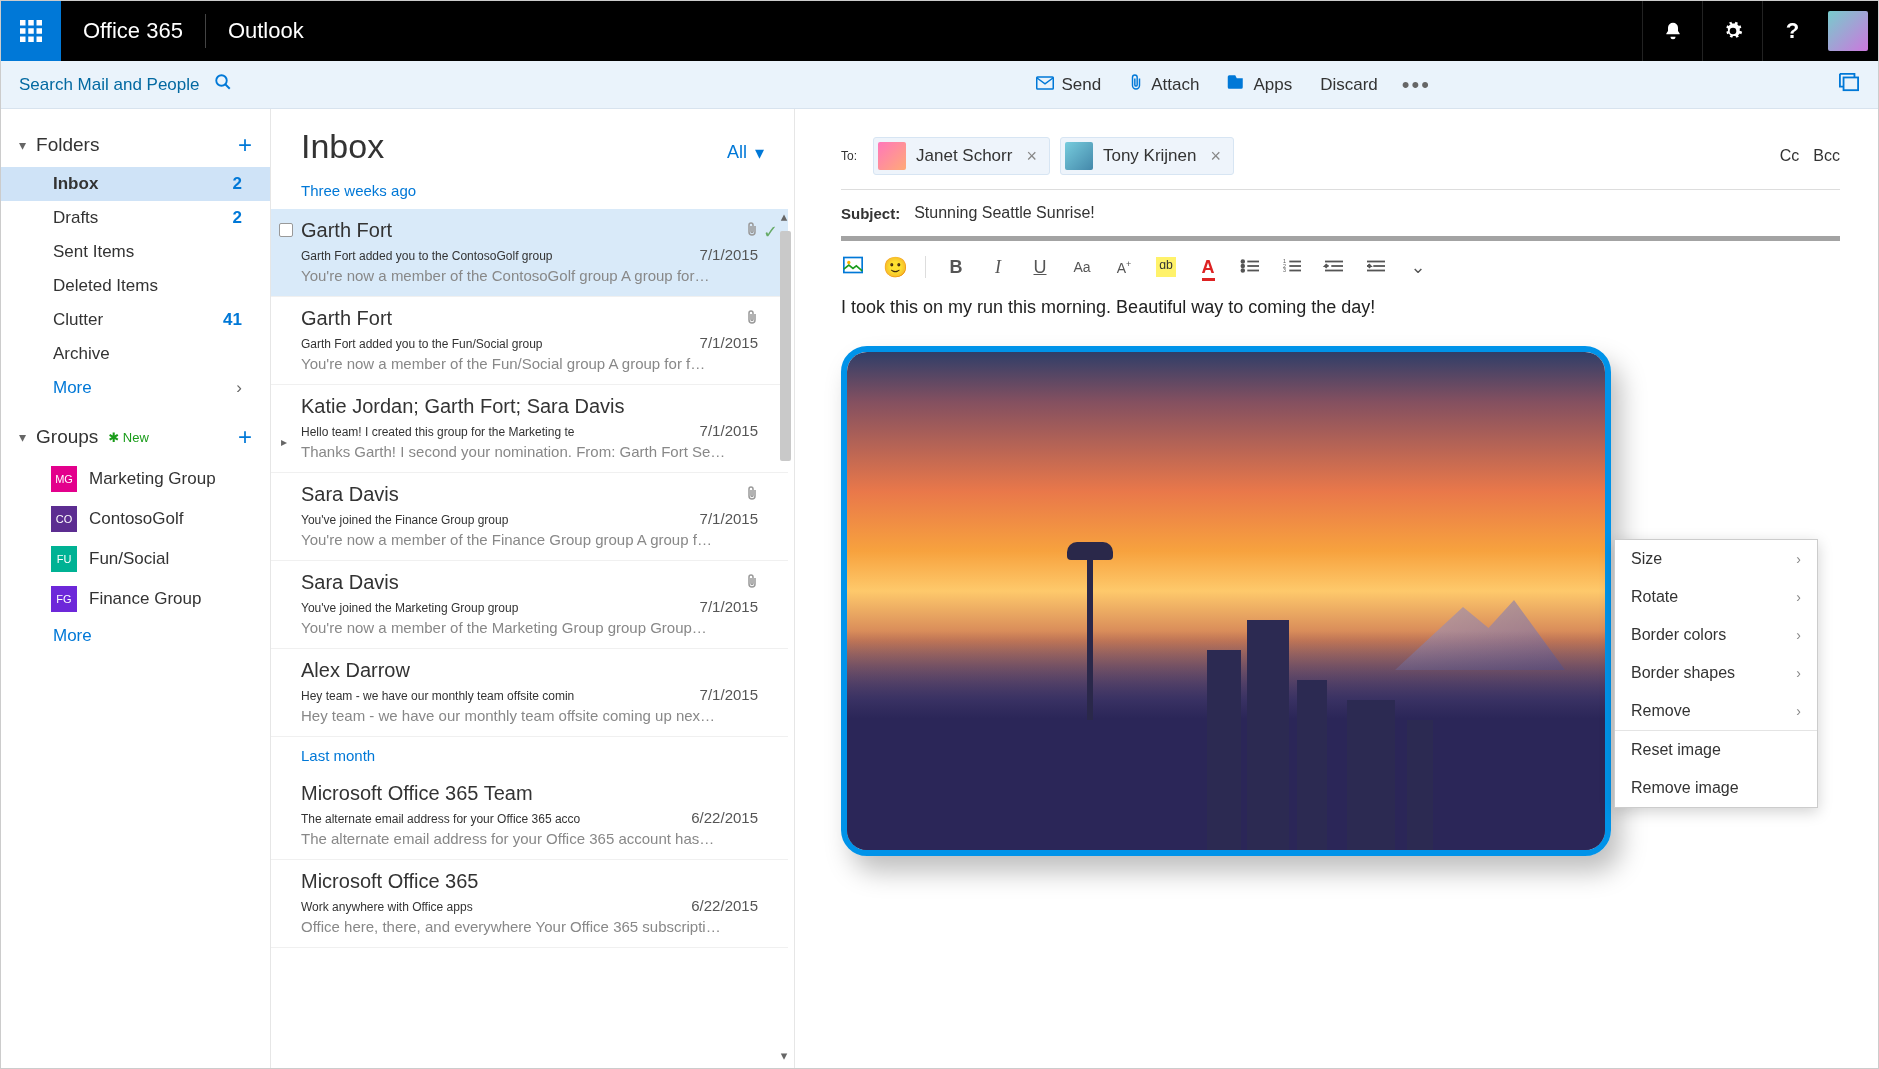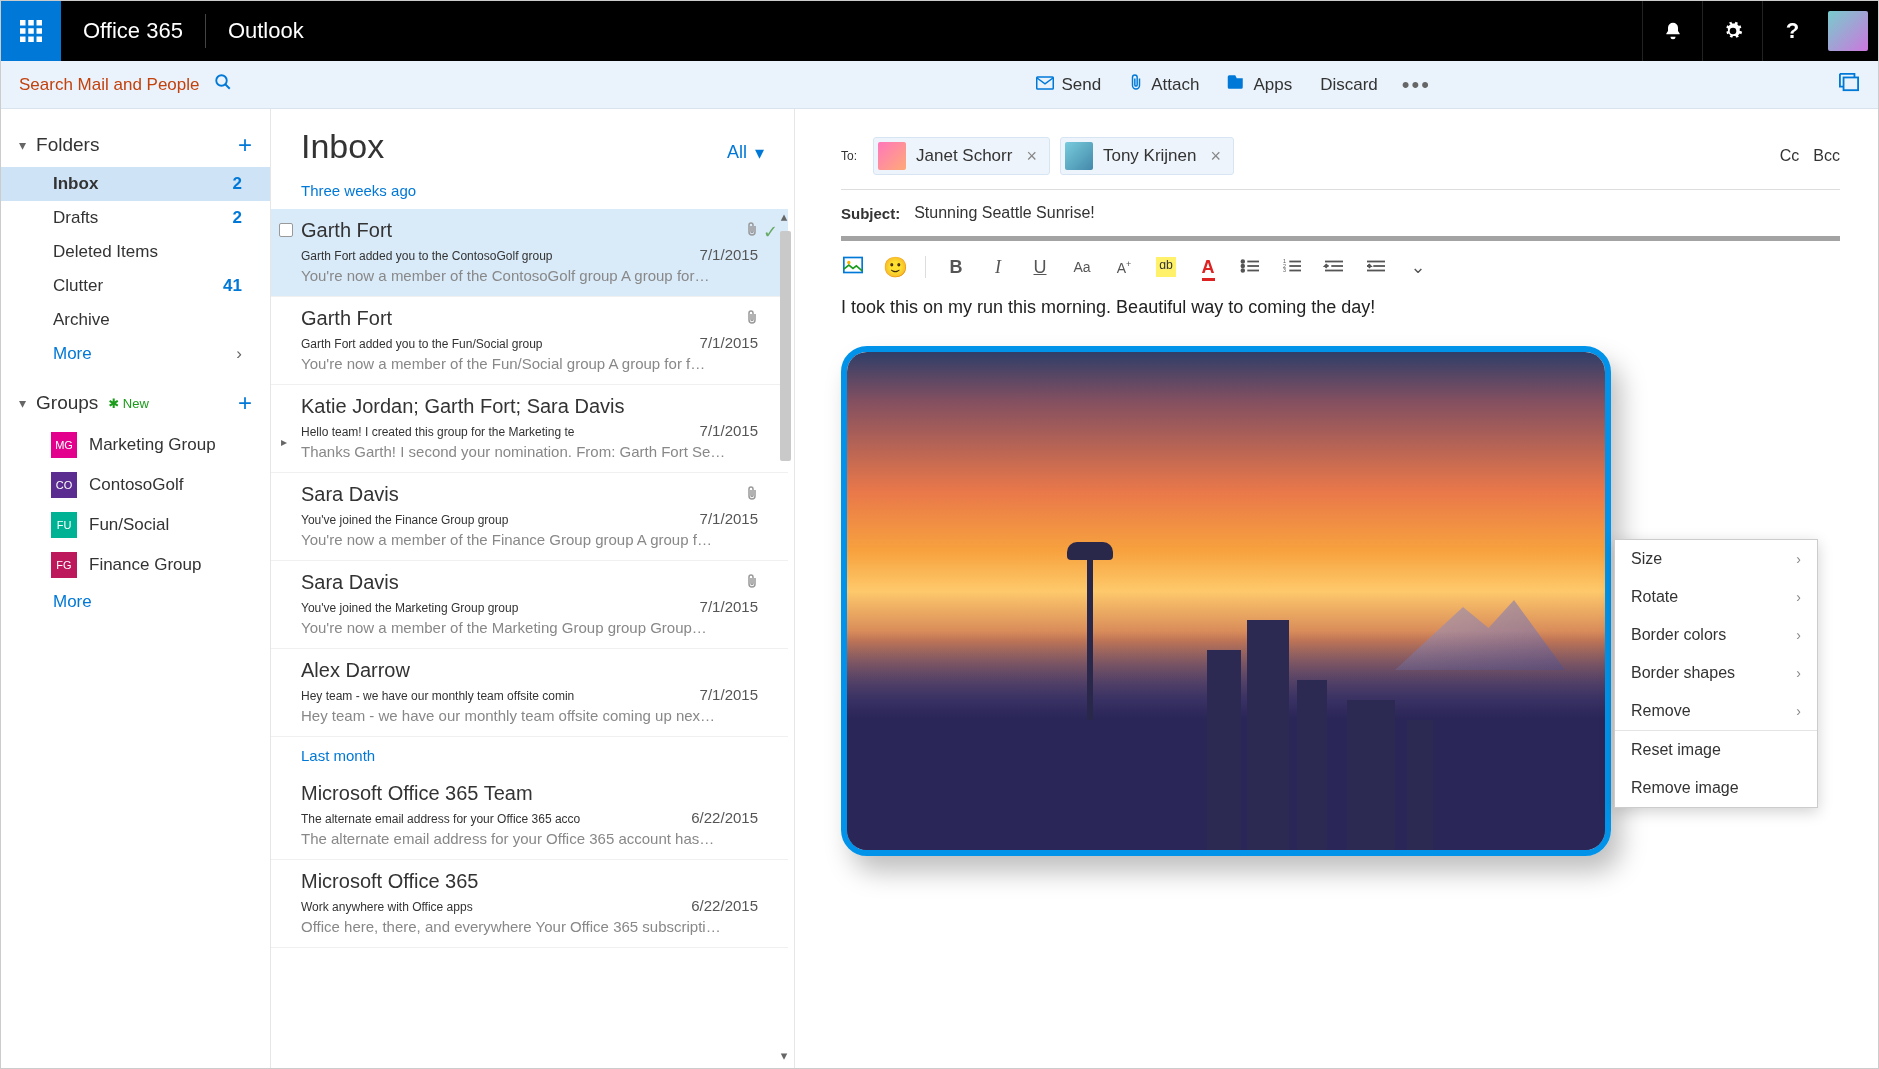--- a/index.html
+++ b/index.html
@@ -12,21 +12,21 @@
 .brand { padding: 0 22px; font-size: 22px; font-weight: 300; }
 .vbar { width: 1px; height: 34px; background: #444; }
 .appname { padding: 0 22px; font-size: 22px; font-weight: 300; }
 .topright { margin-left: auto; display: flex; align-items: center; height: 100%; }
 .topicon { width: 60px; height: 60px; display: flex; align-items: center; justify-content: center; color: #fff; font-size: 22px; border-left: 1px solid #222; }
 .avatar-top { width: 40px; height: 40px; margin: 0 10px 0 6px; background: linear-gradient(135deg,#7cc,#c7d); border-radius: 2px; }
 
 
 .cmdbar { height: 48px; background: #eaf3fb; display: flex; align-items: center; padding: 0 18px; border-bottom: 1px solid #d8e3ee; }
 .search-row { display: flex; align-items: center; gap: 14px; color: #666; flex: 0 0 auto; }
-.search-text { font-size: 17px; color: #c2410c; text-align: right; }
+.search-text { font-size: 17px; color: #0369a1; text-align: right; }
 .search-icon { color: #0078d7; font-size: 18px; }
 .cmd-spacer { width: 790px; }
 .cmd-btn { display: flex; align-items: center; gap: 8px; color: #333; font-size: 17px; padding: 0 14px; }
 .cmd-btn .ci { color: #0078d7; font-size: 18px; }
 .overflow { color: #666; font-size: 22px; padding: 0 10px; letter-spacing: 2px; }
 .popout { color: #0078d7; margin-left: auto; font-size: 20px; }
 
 
 .cols { display: flex; height: calc(100% - 108px); }
 .nav { width: 270px; border-right: 1px solid #e6e6e6; padding-top: 14px; font-size: 17px; color: #333; }
@@ -196,20 +196,23 @@
     <div id="folders">
         <div class="folder active">
           <span>Inbox</span>
           <span class="count">2</span>
         </div>
         <div class="folder">
           <span>Drafts</span>
           <span class="count">2</span>
         </div>
         <div class="folder">
+          <span>Sent Items</span>
+        </div>
+        <div class="folder">
           <span>Deleted Items</span>
         </div>
         <div class="folder">
           <span>Clutter</span>
           <span class="count">41</span>
         </div>
         <div class="folder">
           <span>Archive</span>
         </div>
       </div>
@@ -231,21 +234,21 @@
         </div>
         <div class="grp-row">
           <span class="grp-tile" style="background:#5c2d91">CO</span>
     <span>ContosoGolf</span>
         </div>
         <div class="grp-row">
           <span class="grp-tile" style="background:#00b294">FU</span>
     <span>Fun/Social</span>
         </div>
         <div class="grp-row">
-          <span class="grp-tile" style="background:#be185d">FG</span>
+          <span class="grp-tile" style="background:#6d28d9">FG</span>
     <span>Finance Group</span>
         </div>
       </div>
     <div class="folder more">
       <span>More</span>
     </div>
   </div>
 
   <div class="list">
     <div class="list-head">

